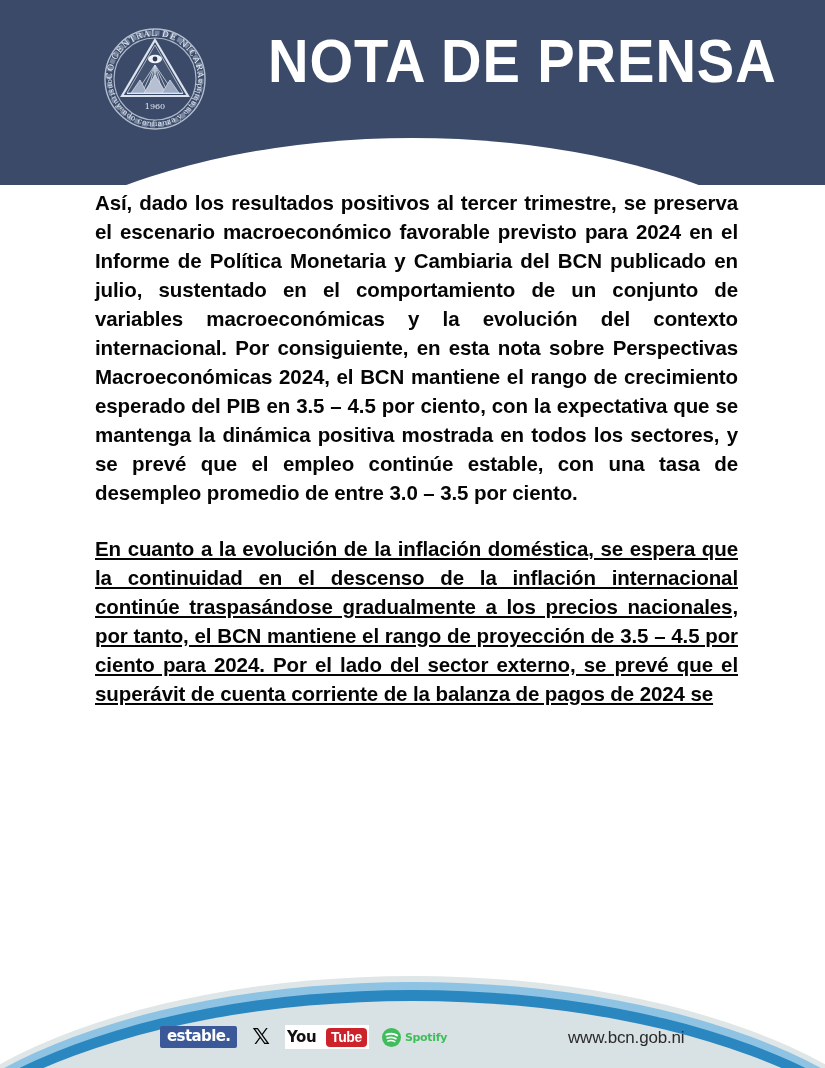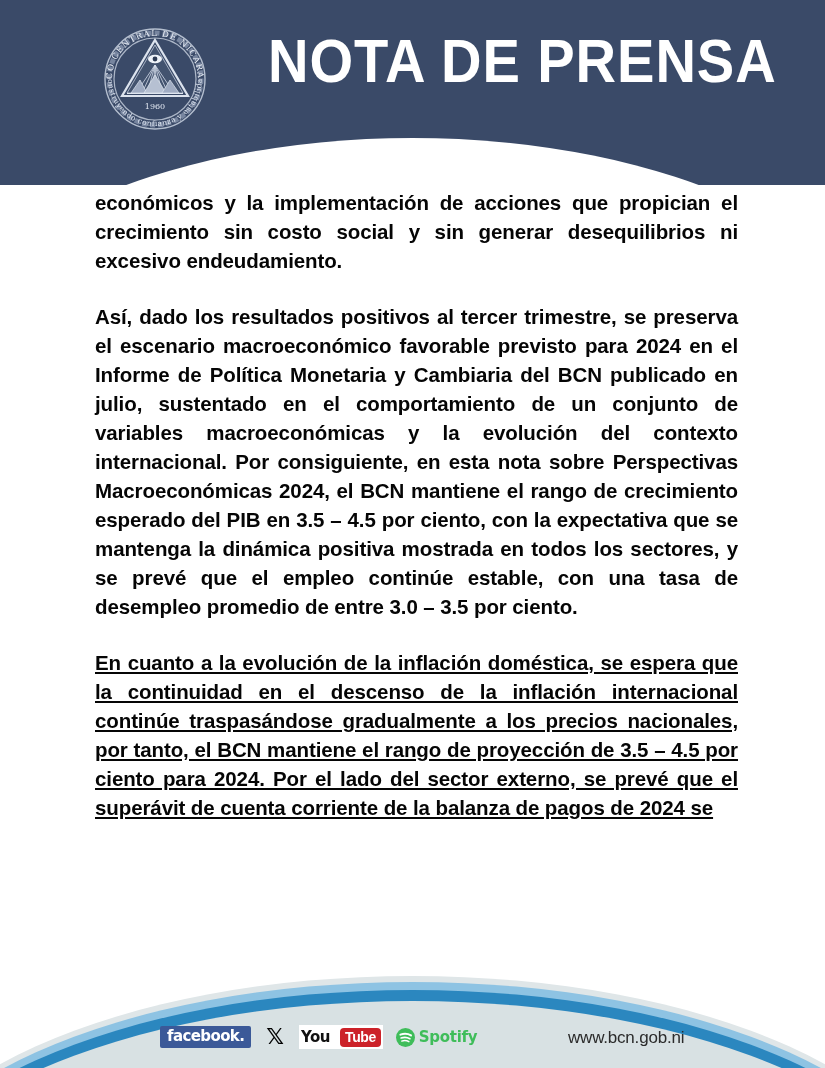--- a/index.html
+++ b/index.html
@@ -190,21 +190,21 @@
     line-height: 15px;
   }
   .sp-badge {
     display: flex;
     align-items: center;
     gap: 4px;
   }
   .sp-text {
     color: #3fbd5a;
     font-family: "DejaVu Sans", sans-serif;
-    font-size: 15px;
+    font-size: 11px;
     font-weight: bold;
     letter-spacing: -0.3px;
     line-height: 17px;
   }
   .site-url {
     position: absolute;
     left: 568px;
     bottom: 2px;
     color: #2b2b2b;
     font-family: "Liberation Sans", sans-serif;
@@ -264,34 +264,33 @@
         <text x="65" y="95" text-anchor="middle" font-family="DejaVu Serif, serif" font-size="8" fill="#e3e9f3">1960</text>
       </svg>
     </div>
 
     <div class="press-title">NOTA DE PRENSA</div>
 
     <div class="header-curve"></div>
   </div>
 
   <div class="content">
-    <p class="para">económicos y la implementación de acciones que propician el crecimiento sin costo social y sin generar desequilibrios ni excesivo endeudamiento.</p>
     <p class="para">Así, dado los resultados positivos al tercer trimestre, se preserva el escenario macroeconómico favorable previsto para 2024 en el Informe de Política Monetaria y Cambiaria del BCN publicado en julio, sustentado en el comportamiento de un conjunto de variables macroeconómicas y la evolución del contexto internacional. Por consiguiente, en esta nota sobre Perspectivas Macroeconómicas 2024, el BCN mantiene el rango de crecimiento esperado del PIB en 3.5 – 4.5 por ciento, con la expectativa que se mantenga la dinámica positiva mostrada en todos los sectores, y se prevé que el empleo continúe estable, con una tasa de desempleo promedio de entre 3.0 – 3.5 por ciento.</p>
     <p class="para">En cuanto a la evolución de la inflación doméstica, se espera que la continuidad en el descenso de la inflación internacional continúe traspasándose gradualmente a los precios nacionales, por tanto, el BCN mantiene el rango de proyección de 3.5 – 4.5 por ciento para 2024. Por el lado del sector externo, se prevé que el superávit de cuenta corriente de la balanza de pagos de 2024 se</p>
   </div>
 
   <div class="footer">
     <div class="arc arc-pale"></div>
     <div class="arc arc-lightblue"></div>
     <div class="arc arc-blue"></div>
     <div class="arc arc-base"></div>
 
     <div class="footer-items">
       <div class="social">
-        <span class="fb-badge">facebook.</span>
+        <span class="fb-badge">estable.</span>
         <span class="x-badge">𝕏</span>
         <span class="yt-badge">
           <span class="yt-you">You</span>
           <span class="yt-tube">Tube</span>
         </span>
         <span class="sp-badge">
           <svg width="19" height="19" viewBox="0 0 19 19" aria-hidden="true">
             <circle cx="9.5" cy="9.5" r="9.5" fill="#3fbd5a"></circle>
             <path d="M4.4 6.6 C 8.2 5.3 12.3 5.8 15 7.4" stroke="#ffffff" stroke-width="2" fill="none" stroke-linecap="round"></path>
             <path d="M5.1 10 C 8.3 8.9 11.7 9.4 13.9 10.7" stroke="#ffffff" stroke-width="1.7" fill="none" stroke-linecap="round"></path>

